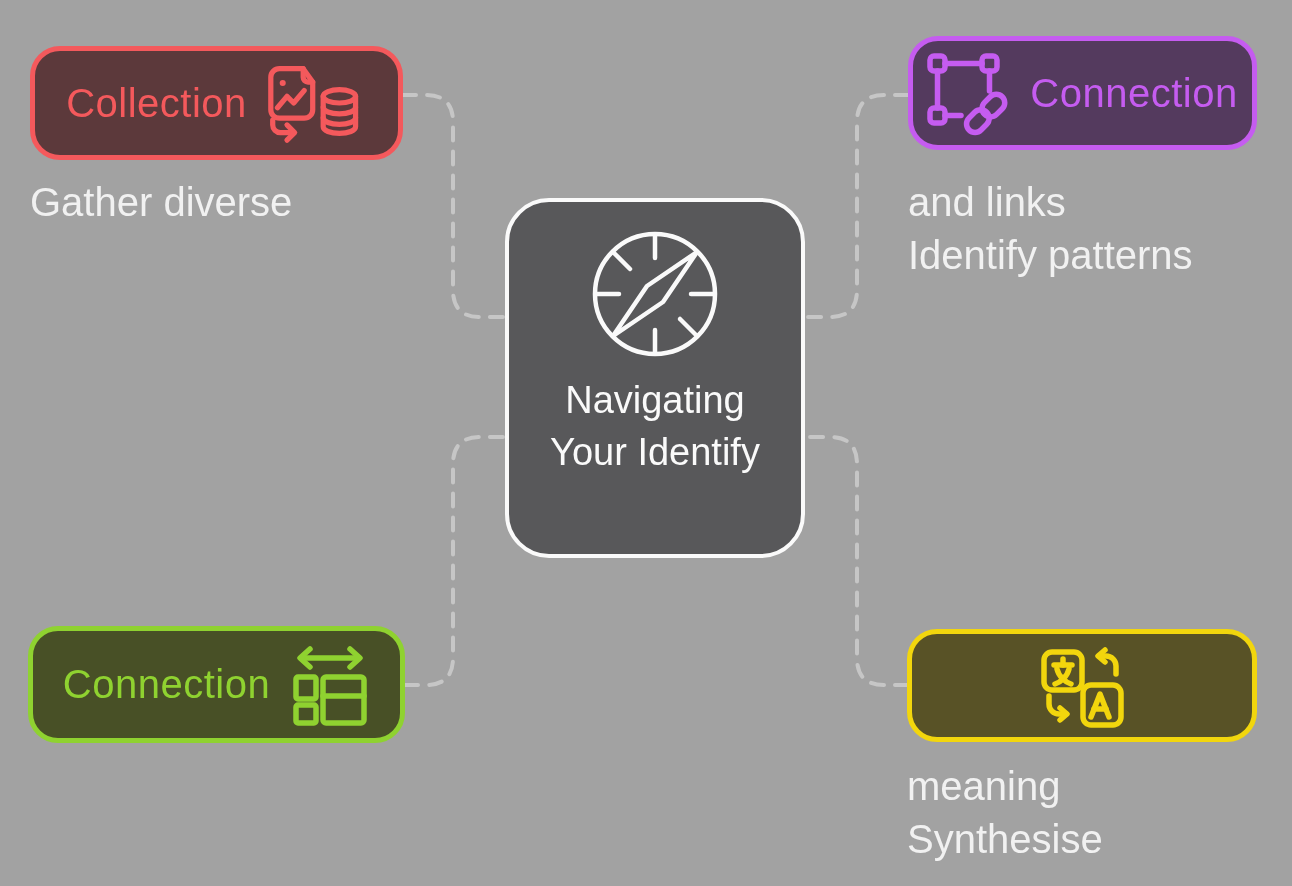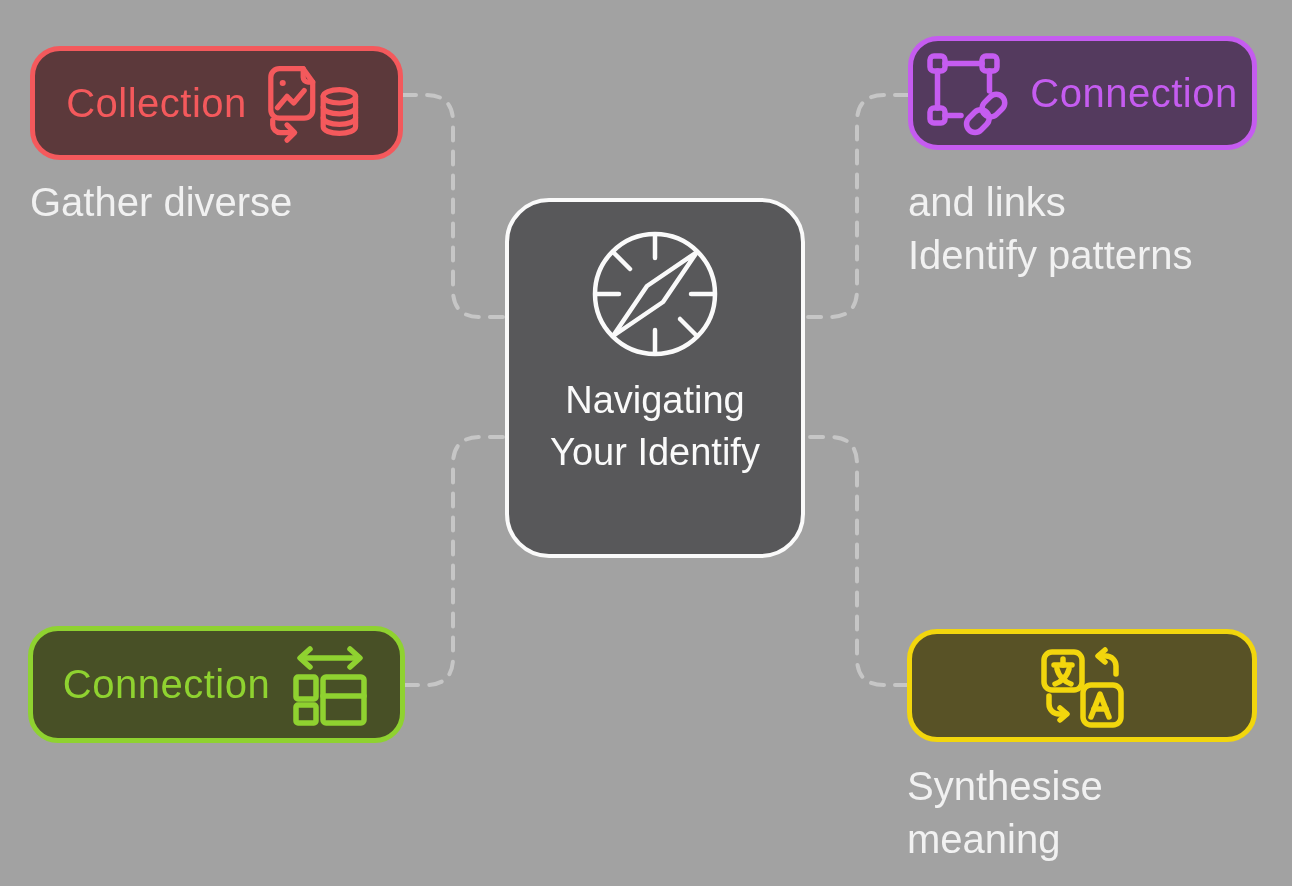--- a/index.html
+++ b/index.html
@@ -142,17 +142,17 @@
       <rect x="43" y="43" width="38" height="40" rx="8"></rect>
       <path d="M51 75 l9 -23 9 23"></path>
       <path d="M54 67 h12"></path>
       <path d="M76 32 v-8 a10 10 0 0 0 -10 -10 h-7"></path>
       <path d="M65 8 l-7 6 7 6"></path>
       <path d="M9 54 v8 a10 10 0 0 0 10 10 h7"></path>
       <path d="M20 66 l7 6 -7 6"></path>
     </svg>
   </div>
   <div class="subtitle sub-integration">
+    <div>meaning</div>
     <div>Synthesise</div>
-    <div>meaning</div>
   </div>
 
 </div>
 
 </body></html>

